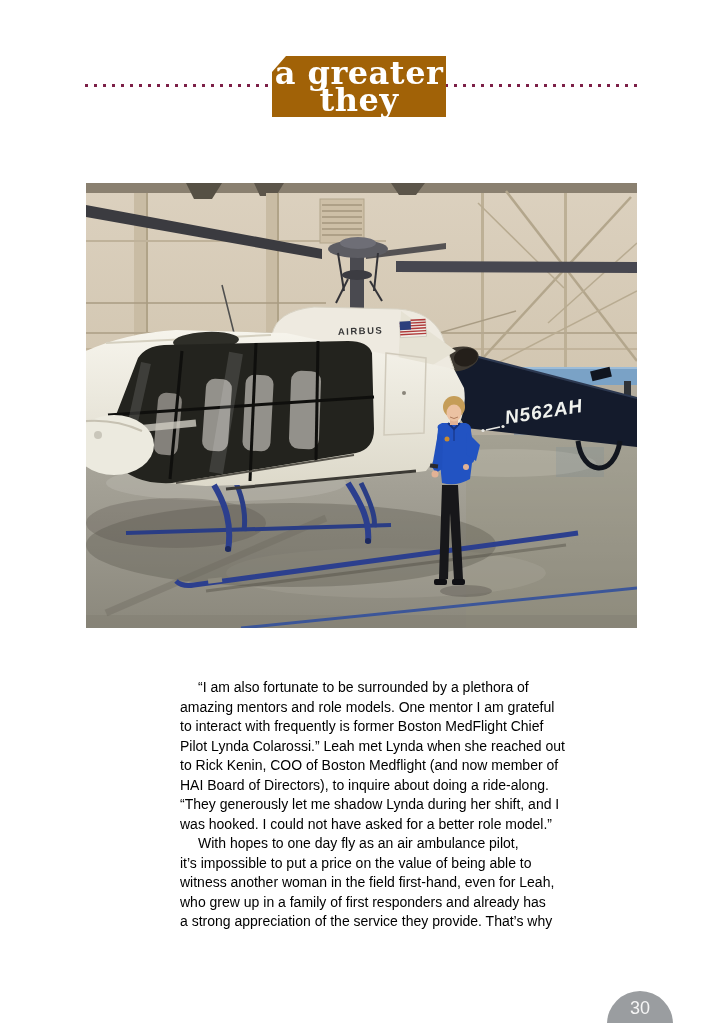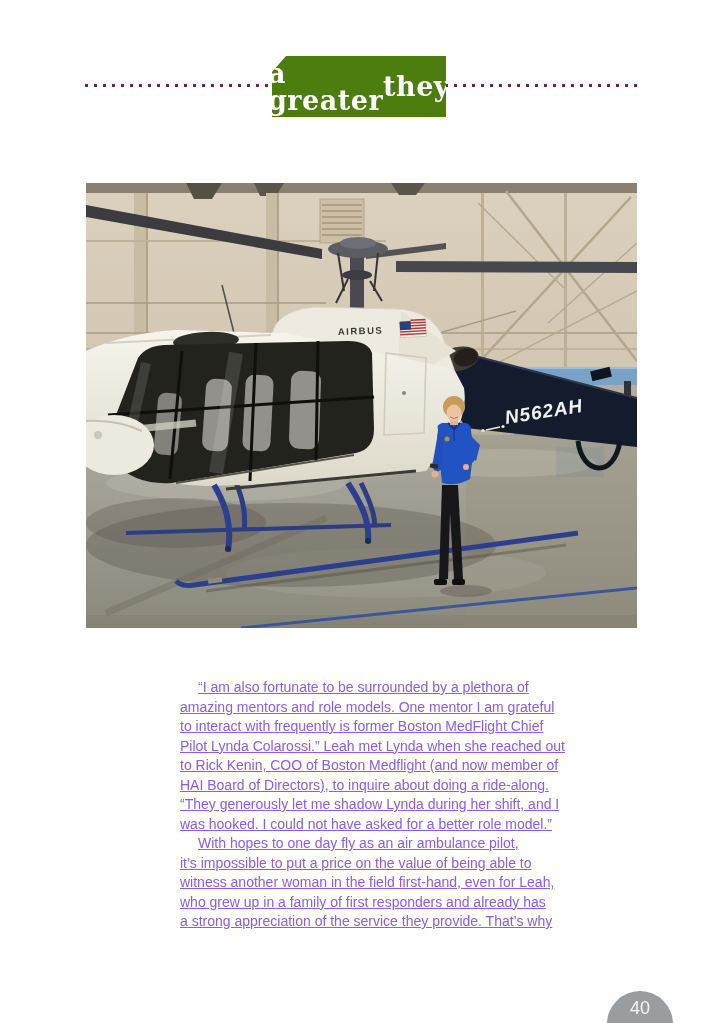--- a/index.html
+++ b/index.html
@@ -7,36 +7,36 @@
     position:relative;width:724px;height:1023px;background:#ffffff;
     overflow:hidden;font-family:"Liberation Sans",sans-serif;
   }
   
   .dotted-rule{
     position:absolute;left:85px;top:84px;width:556px;height:3px;
     background:repeating-linear-gradient(to right,#7c1f47 0px,#7c1f47 2.6px,transparent 2.6px,transparent 9px);
   }
   .title-box{
     position:absolute;left:272px;top:56px;width:174px;height:61px;
-    background:#4d7c0f;color:#ffffff;
+    background:#a16207;color:#ffffff;
     clip-path:polygon(14px 0,100% 0,100% 100%,0 100%,0 16px);
-    display:flex;align-items:center;justify-content:center;
+    display:flex;flex-direction:column;align-items:center;justify-content:center;
     font-family:"DejaVu Serif",serif;font-weight:800;
-    font-size:27px;line-height:27px;letter-spacing:.5px;
+    font-size:32px;line-height:27px;letter-spacing:.5px;
   }
   .title-box span{display:block;}
   
   .photo{
     position:absolute;left:86px;top:183px;width:551px;height:445px;overflow:hidden;
   }
   .photo svg{display:block;}
   
   .article{
     position:absolute;left:180px;top:678px;width:410px;
-    color:#8b5cf6;font-size:14px;line-height:19.5px;text-decoration:underline;
+    color:#000000;font-size:14px;line-height:19.5px;
   }
   .article p{
     margin:0;white-space:pre-wrap;text-indent:18px;
   }
   
   .page-number-badge{
     position:absolute;left:607px;top:991px;width:66px;height:66px;
     background:#9a9da0;border-radius:50%;
     color:#f5f5f5;font-size:18px;text-align:center;
   }
@@ -272,16 +272,16 @@
 “They generously let me shadow Lynda during her shift, and I
 was hooked. I could not have asked for a better role model.”</p>
     <p>With hopes to one day fly as an air ambulance pilot,
 it’s impossible to put a price on the value of being able to
 witness another woman in the field first-hand, even for Leah,
 who grew up in a family of first responders and already has
 a strong appreciation of the service they provide. That’s why</p>
   </div>
 
   <div class="page-number-badge">
-    <span>40</span>
+    <span>30</span>
   </div>
 
 </div>
 
 </body></html>

